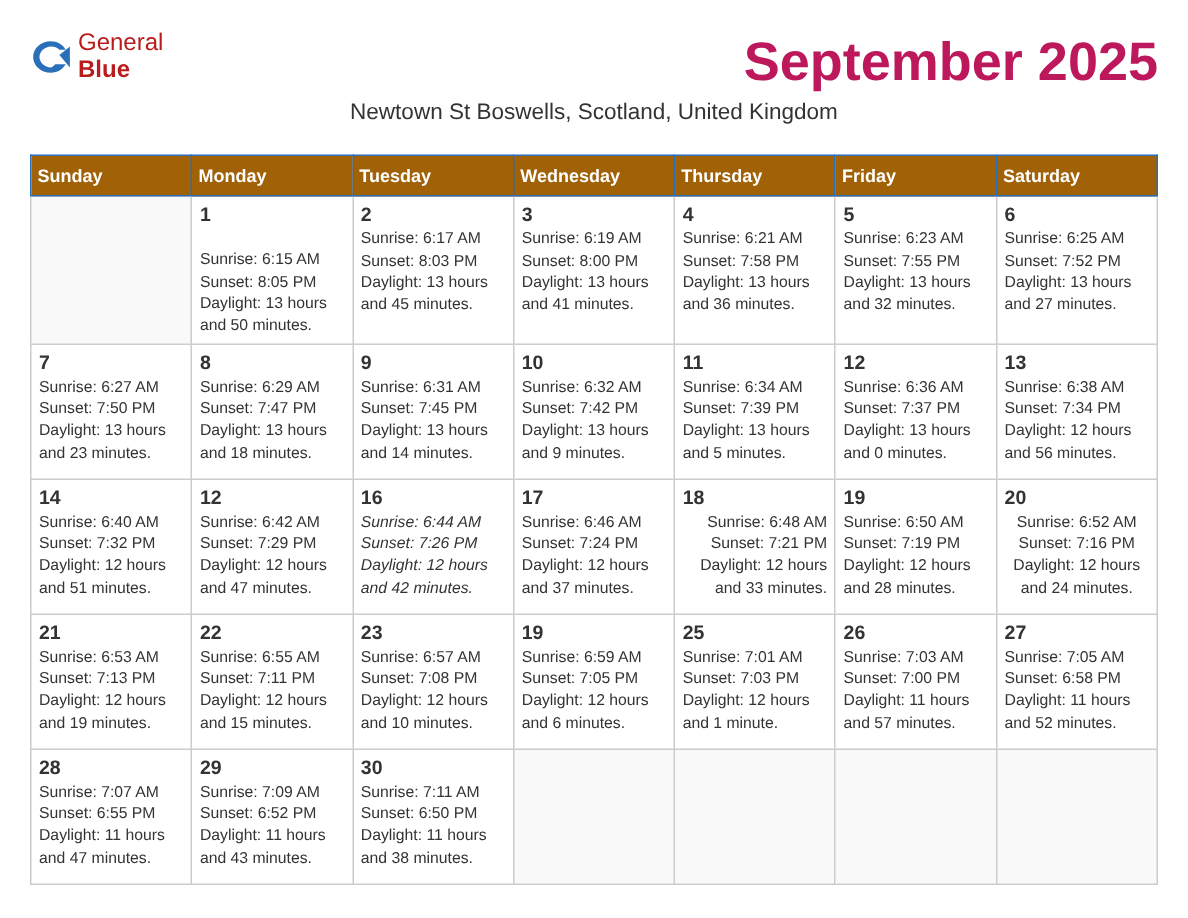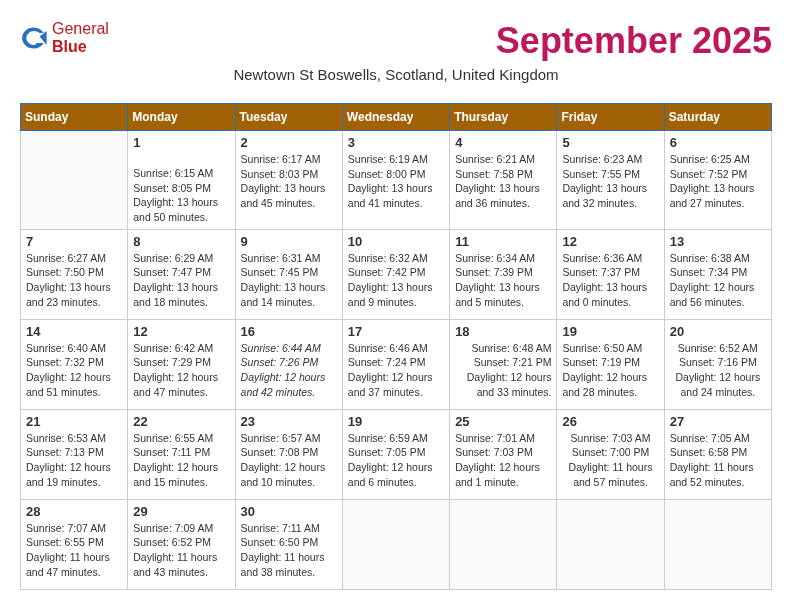--- a/index.html
+++ b/index.html
@@ -286,21 +286,21 @@
         </td>
         <td>
           <span class="day-num">25</span>
           <div class="day-info" style="white-space: pre-line;">Sunrise: 7:01 AM
 Sunset: 7:03 PM
 Daylight: 12 hours
 and 1 minute.</div>
         </td>
         <td>
           <span class="day-num">26</span>
-          <div class="day-info" style="white-space: pre-line; text-align: center;">Sunrise: 7:03 AM
+          <div class="day-info" style="white-space: pre-line;">Sunrise: 7:03 AM
 Sunset: 7:00 PM
 Daylight: 11 hours
 and 57 minutes.</div>
         </td>
         <td>
           <span class="day-num">27</span>
           <div class="day-info" style="white-space: pre-line;">Sunrise: 7:05 AM
 Sunset: 6:58 PM
 Daylight: 11 hours
 and 52 minutes.</div>

